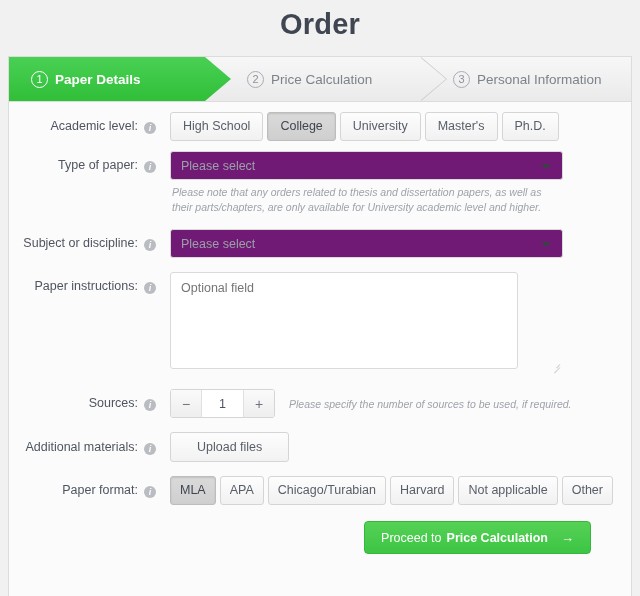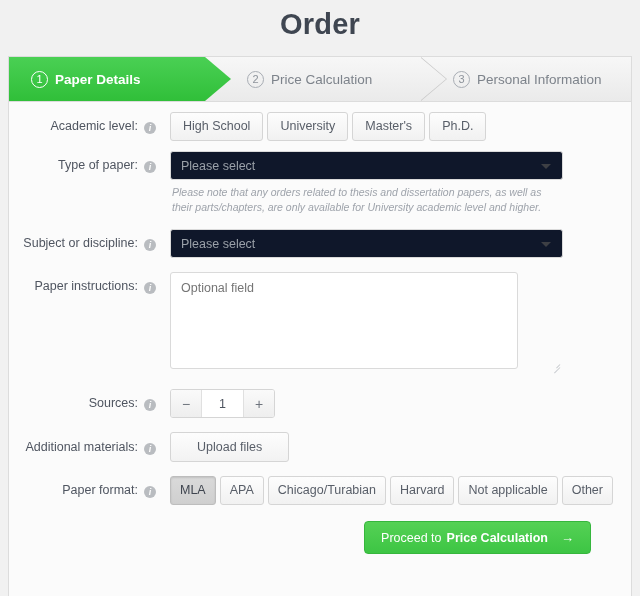--- a/index.html
+++ b/index.html
@@ -156,21 +156,21 @@
     color: #3f454f;
     box-shadow: inset 0 1px 2px rgba(0,0,0,.12);
   }
   .seg-btn.compact { padding: 6px 9px; }
 
   
   .select {
     position: relative;
     width: 393px;
     height: 29px;
-    background: #0f172a;
+    background: #701a75;
     border: 1px solid #dadada;
     border-radius: 3px;
     box-sizing: border-box;
     display: flex;
     align-items: center;
     padding: 0 26px 0 10px;
     font-size: 12.5px;
     color: #9aa0a8;
     cursor: pointer;
   }
@@ -340,20 +340,21 @@
 
   <div class="form">
 
     <div class="row">
       <div class="label">
         <span>Academic level:</span><span class="info">i</span>
       </div>
       <div class="field">
         <div class="segmented">
           <div class="seg-btn sel" style="background:linear-gradient(#fdfdfd,#f1f1f1);border-color:#d5d5d5;color:#585e68;box-shadow:none;">High School</div>
+          <div class="seg-btn sel">College</div>
           <div class="seg-btn">University</div>
           <div class="seg-btn">Master's</div>
           <div class="seg-btn">Ph.D.</div>
         </div>
       </div>
     </div>
 
     <div class="row" style="margin-bottom:6px;">
       <div class="label">
         <span>Type of paper:</span><span class="info">i</span>
@@ -398,20 +399,21 @@
     <div class="row row-inline" style="margin-top:16px;align-items:center;">
       <div class="label" style="padding-top:0;">
         <span>Sources:</span><span class="info">i</span>
       </div>
       <div class="field row-inline">
         <div class="stepper">
           <div class="stp-btn minus">−</div>
           <div class="stp-val">1</div>
           <div class="stp-btn plus">+</div>
         </div>
+        <span class="inline-hint">Please specify the number of sources to be used, if required.</span>
       </div>
     </div>
 
     <div class="row row-inline" style="margin-top:14px;align-items:center;">
       <div class="label" style="padding-top:0;">
         <span>Additional materials:</span><span class="info">i</span>
       </div>
       <div class="field">
         <button class="upload-btn">Upload files</button>
       </div>

